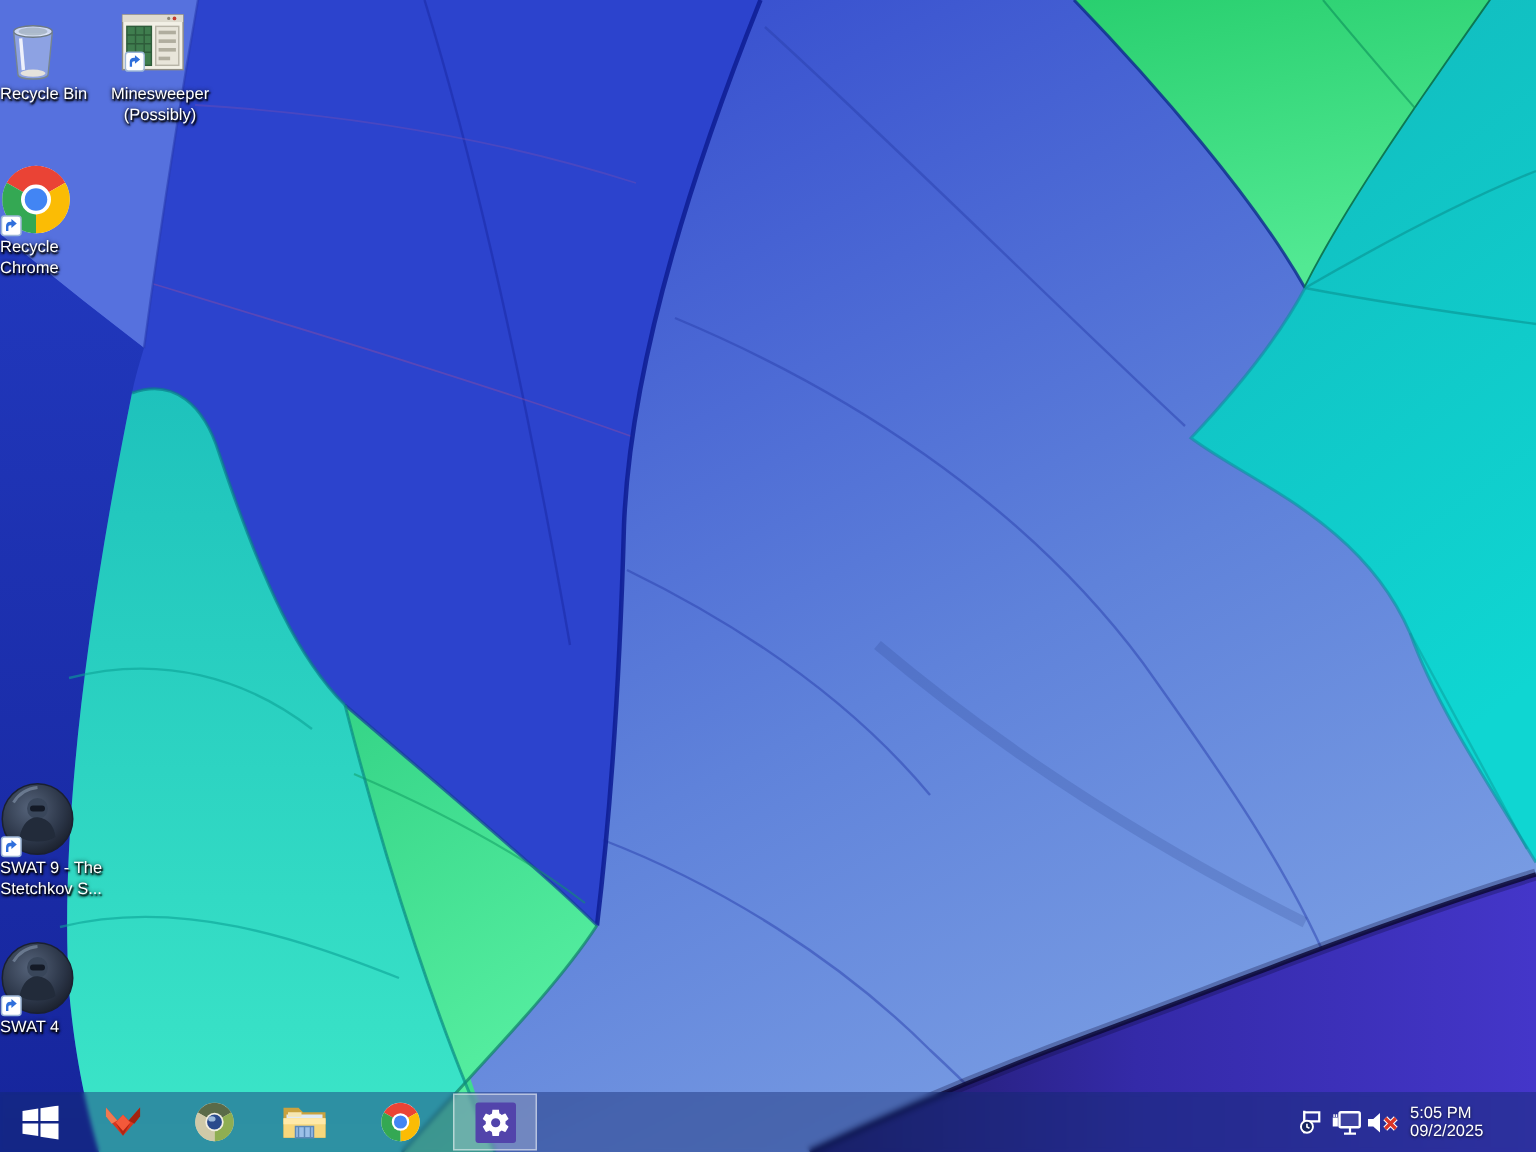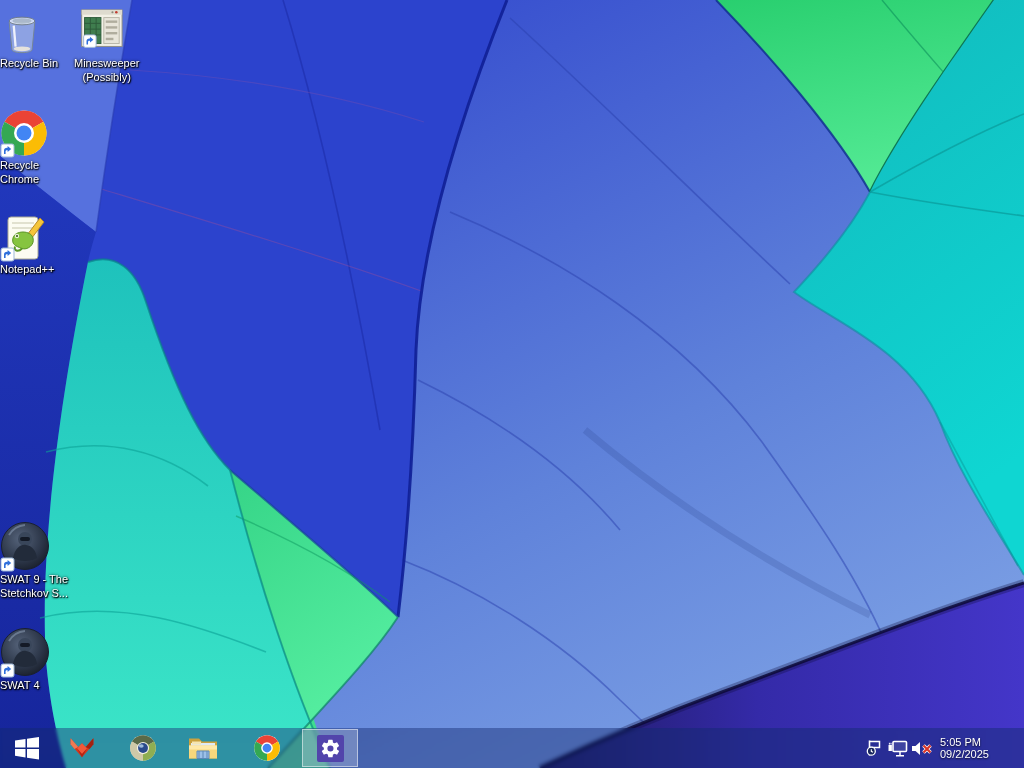--- a/index.html
+++ b/index.html
@@ -193,41 +193,20 @@
         <circle cx="24" cy="23" r="7.5" fill="#4285f4"></circle>
         <g>
           <rect x="1" y="34" width="13" height="13" rx="2" fill="#fff" stroke="#9db7d8"></rect>
           <path d="M4,44 V40.6 C4,38.8 5.2,37.8 7,37.8 H7.6 V36 L11.2,39 L7.6,42 V40.2 H7 C5.9,40.2 5.6,40.8 5.6,41.6 V44 Z" fill="#2f6fdb"></path>
         </g>
       </svg>
     </div>
     <div class="dlabel"><span>Recycle</span><br><span>Chrome</span></div>
   </div>
 
-  <div class="dicon" style="left:0;top:212px">
-    <div class="icon-box">
-      <svg width="48" height="48" viewBox="0 0 48 48">
-        <rect x="8" y="3" width="30" height="42" rx="3" fill="#fcfcf2" stroke="#a8a896"></rect>
-        <g stroke="#d8d8c4" stroke-width="1.5">
-            <path d="M12,9 h22 M12,14 h22"></path>
-          </g>
-        <path d="M40,4 L44,8 L28,29 L24,25 Z" fill="#f5c53a" stroke="#b98a28"></path>
-        <path d="M24,25 L28,29 L21,31.5 Z" fill="#7a4a1e"></path>
-        <path d="M13,24 C15,16 31,16 33,24 C35,31 27,36.5 22,34.5 C15,32 11.5,30 13,24 Z" fill="#86c440" stroke="#5a9426"></path>
-        <circle cx="17" cy="22" r="2.2" fill="#e9f3d8"></circle>
-          <circle cx="17" cy="22" r="1" fill="#2c4c12"></circle>
-        <path d="M22,34.5 C18,38.5 13.5,36.5 15,32.5" stroke="#5a9426" stroke-width="2" fill="none"></path>
-        <g>
-          <rect x="1" y="34" width="13" height="13" rx="2" fill="#fff" stroke="#9db7d8"></rect>
-          <path d="M4,44 V40.6 C4,38.8 5.2,37.8 7,37.8 H7.6 V36 L11.2,39 L7.6,42 V40.2 H7 C5.9,40.2 5.6,40.8 5.6,41.6 V44 Z" fill="#2f6fdb"></path>
-        </g>
-      </svg>
-    </div>
-    <div class="dlabel">Notepad++</div>
-  </div>
 
 
 
   <div class="dicon" style="left:0;top:522px">
     <div class="icon-box">
       <svg width="50" height="50" viewBox="0 0 50 50">
         <defs>
             <radialGradient id="gSwat1" cx=".4" cy=".35" r=".8">
           <stop offset="0" stop-color="#55637a"></stop>
               <stop offset=".6" stop-color="#2b3547"></stop>

